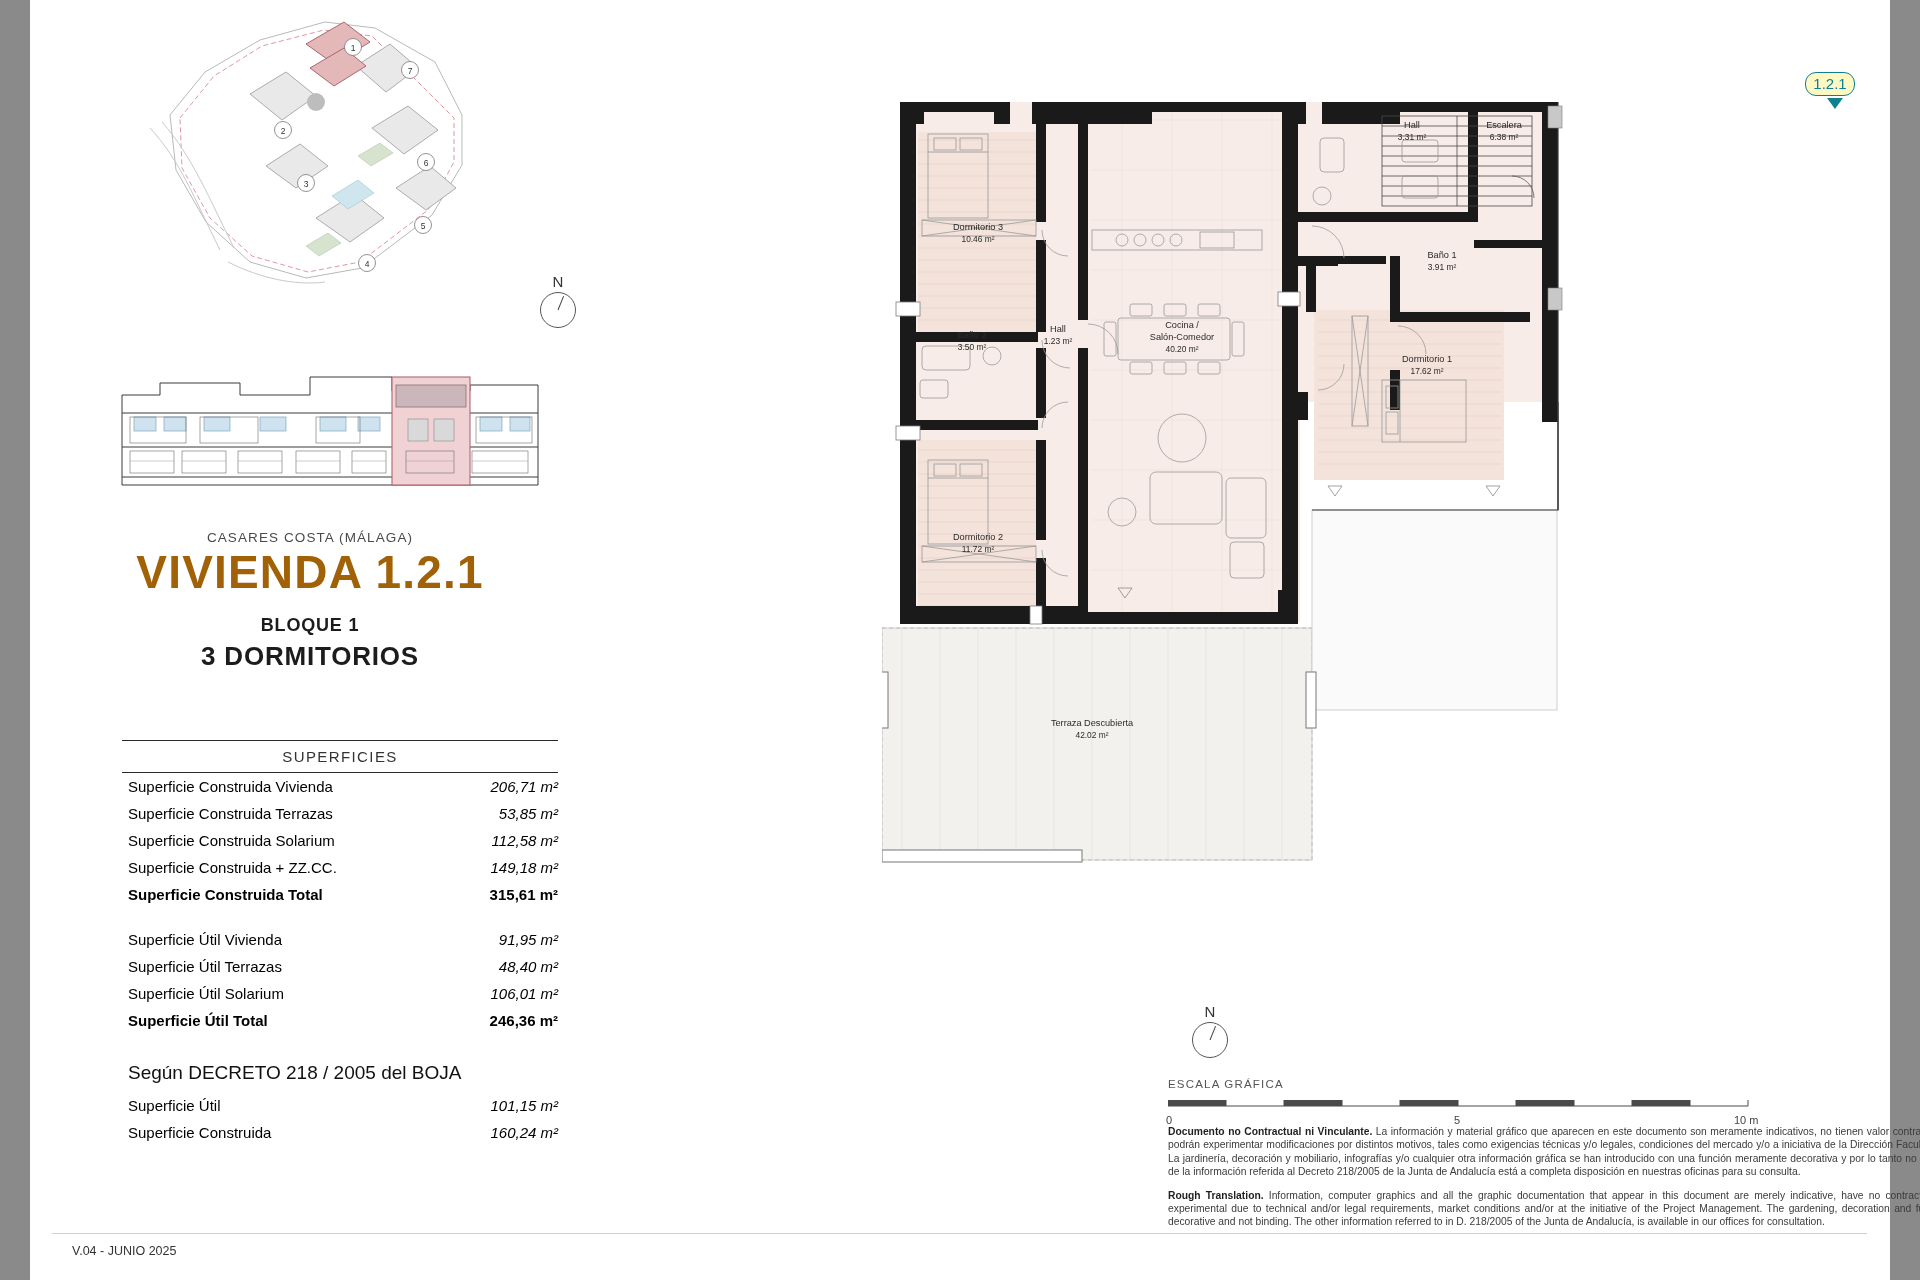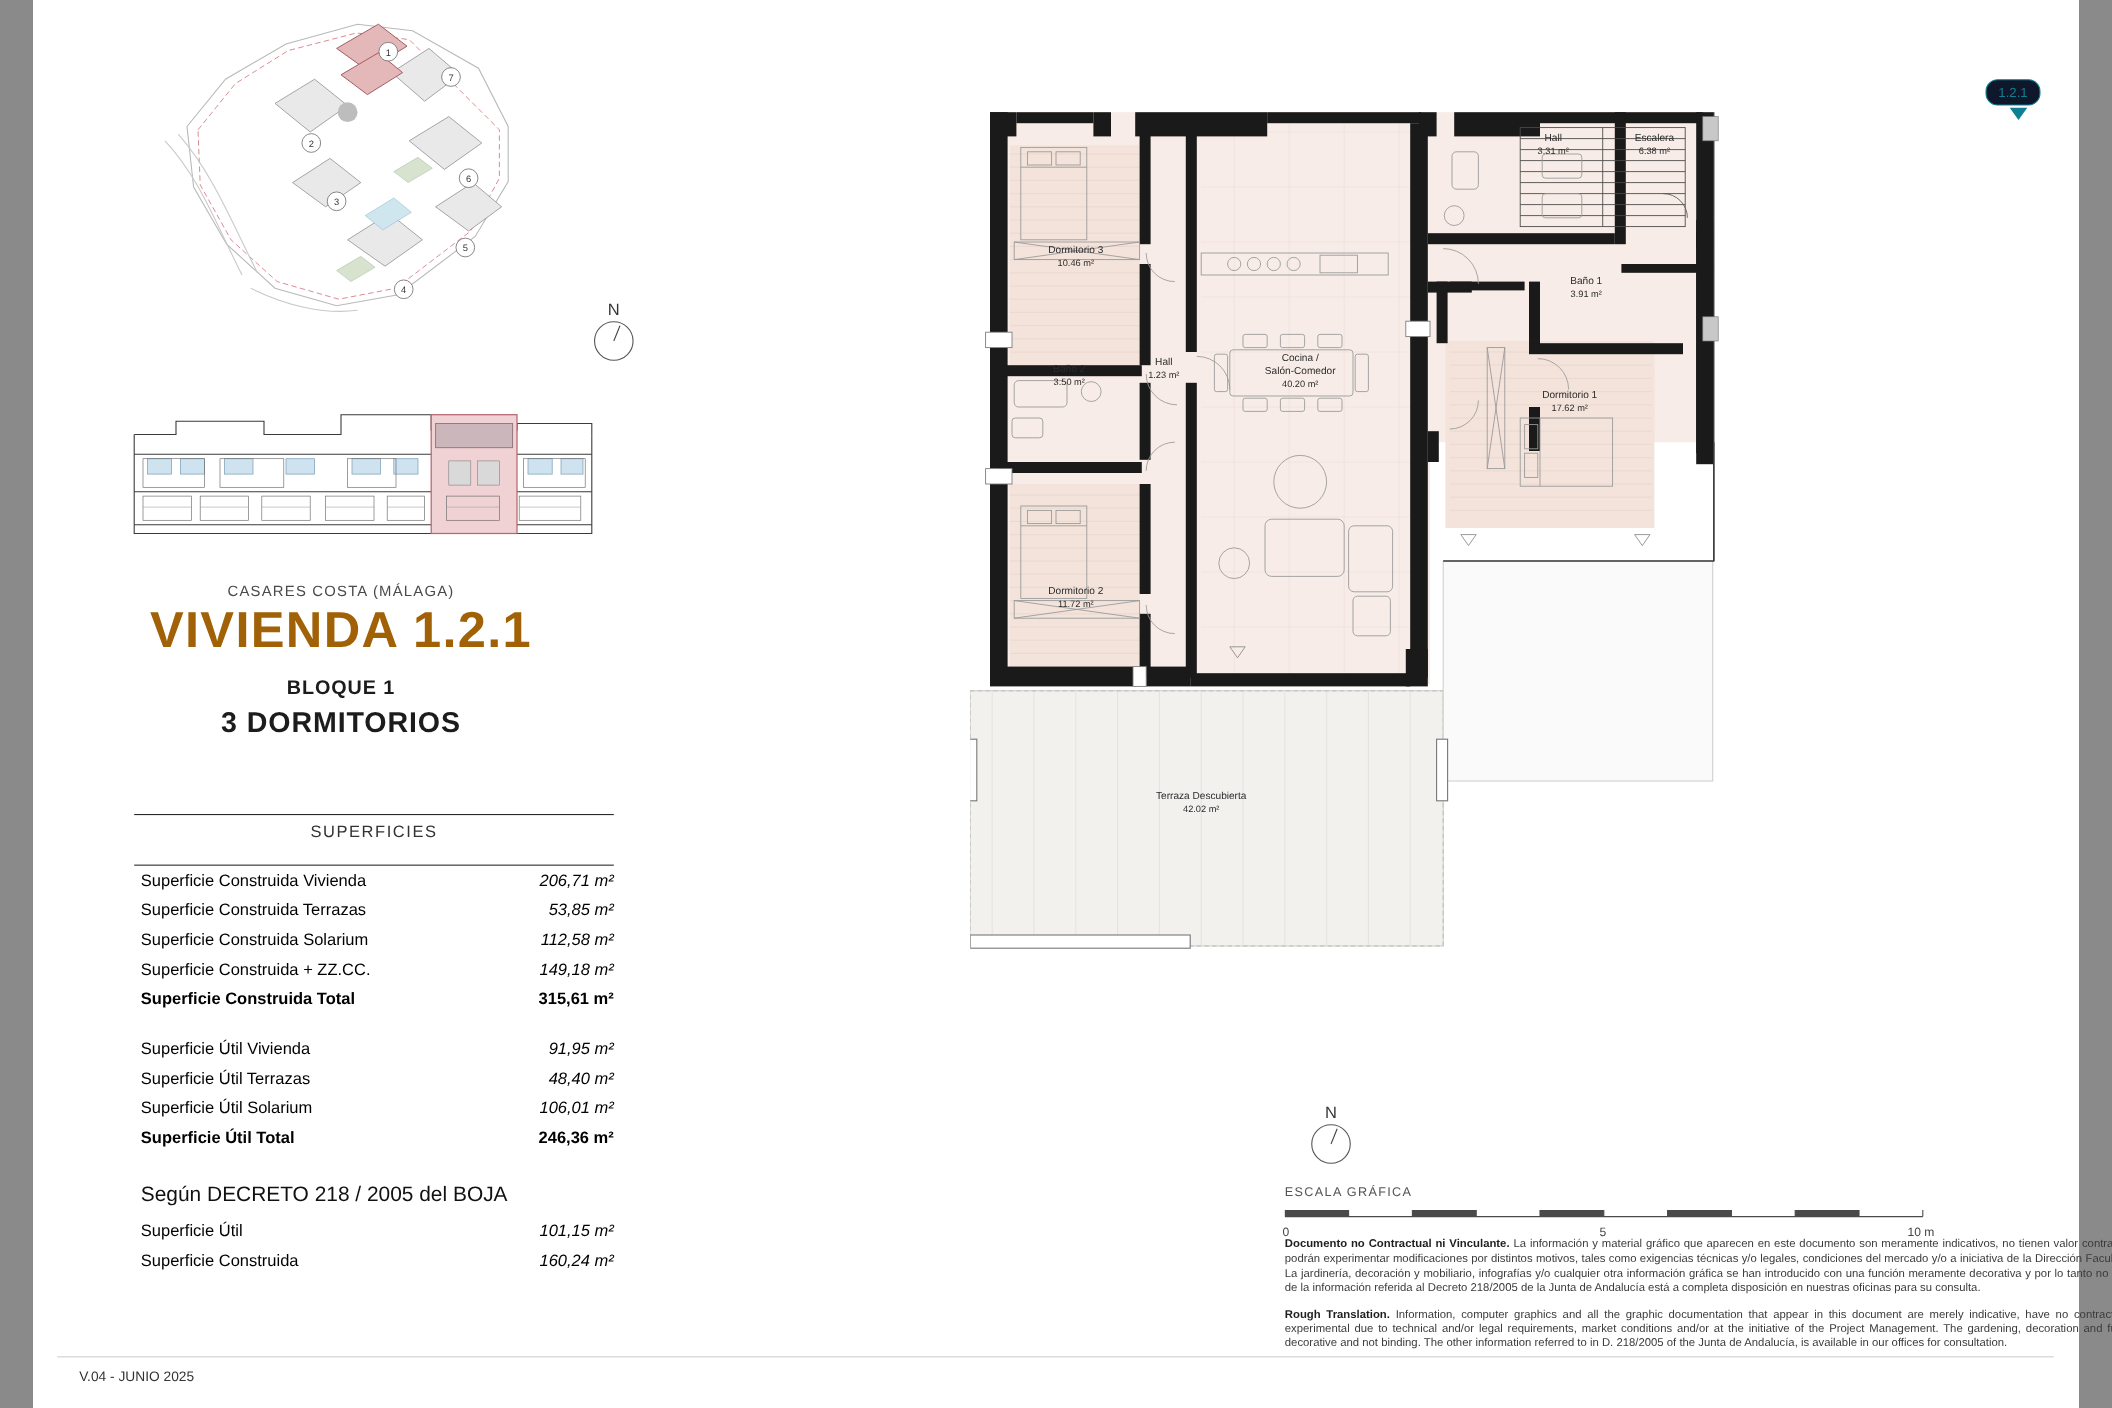--- a/index.html
+++ b/index.html
@@ -35,21 +35,21 @@
   .title-block { position:absolute; left:0; top:545px; width:520px; text-align:center; }
   .title-main { font-size:46px; font-weight:bold; letter-spacing:1.2px; color:#a16207; }
   .title-sub1 { font-size:18px; font-weight:bold; letter-spacing:0.8px; color:#1c1c1c; margin-top:16px;}
   .title-sub2 { font-size:26px; font-weight:bold; letter-spacing:0.8px; color:#1c1c1c; margin-top:5px;}
 
   
   .surfaces { position:absolute; left:72px; top:740px; width:436px; }
   .surfaces-head {
     text-align:center; font-size:15px; letter-spacing:1.4px; color:#333;
     border-top:1px solid #2b2b2b; border-bottom:1px solid #2b2b2b;
-    padding:7px 0 21px 0;
+    padding:7px 0 7px 0;
   }
   .row { display:flex; justify-content:space-between; font-size:15px; color:#000000; padding:5px 0 5px 6px;text-align:right; }
   .row .val { font-style:italic; }
   .row.bold { font-weight:bold; }
   .row.bold .val { font-style:normal; }
   .gap { height:18px; }
   .decreto { font-size:19px; font-weight:normal; color:#111; padding:10px 0 8px 6px; }
 
   .version {
     position:absolute; left:22px; bottom:22px; font-size:12.5px; color:#333;
@@ -58,21 +58,21 @@
     position:absolute; left:22px; bottom:46px; width:1815px; height:1px; background:#cfcfcf;
   }
 
   
   .plan { position:absolute; left:292px; top:80px; width:920px; height:880px; }
   .plan svg { display:block; }
 
   .unit-flag { position:absolute; left:1215px; top:72px; width:60px; text-align:center; }
   .flag-oval {
     width:48px; height:22px; border:1px solid #0f7f93; border-radius:11px;
-    font-size:12px; color:#0f7f93; line-height:22px; text-align:center; background:#0f172a;
+    font-size:15px; color:#0f7f93; line-height:22px; text-align:center; background:#fef9c3;
   }
   .flag-tri {
     width:0; height:0; margin:2px auto 0 auto;
     border-left:8px solid transparent; border-right:8px solid transparent;
     border-top:11px solid #0f7f93;
   }
 
   .north2 { position:absolute; left:590px; top:1005px; width:60px; }
   .scalebar { position:absolute; left:578px; top:1078px; width:600px; }
   .scale-label { font-size:11.5px; letter-spacing:1.2px; color:#555; }

